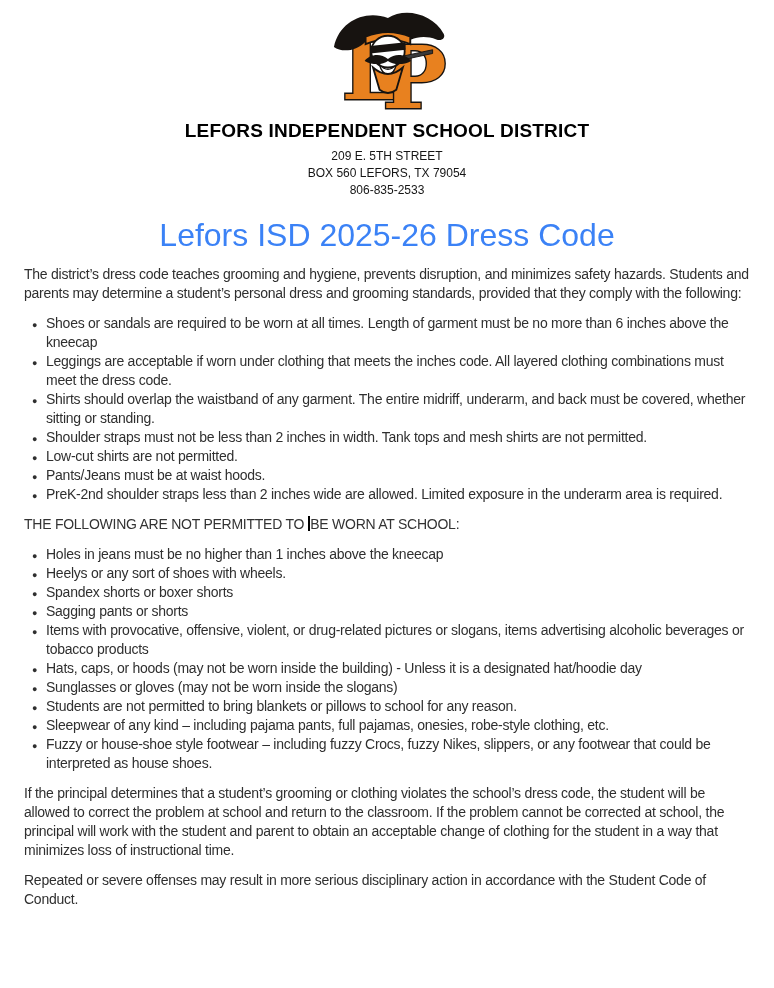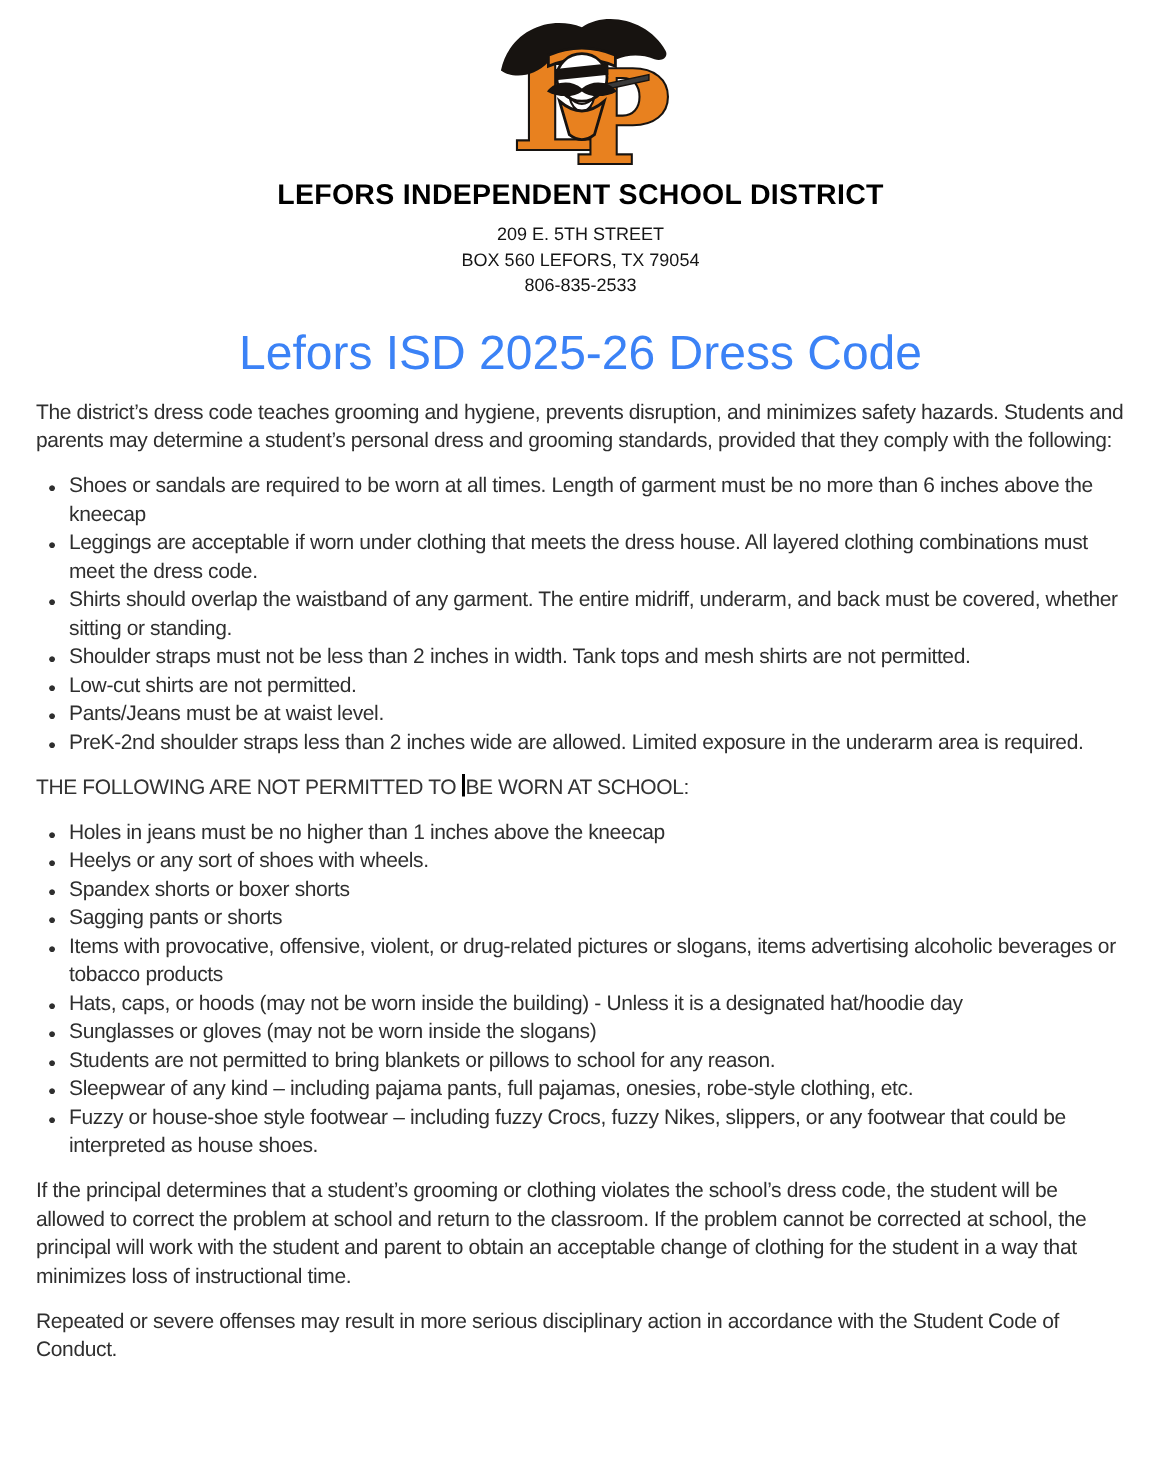--- a/index.html
+++ b/index.html
@@ -58,25 +58,25 @@
   </div>
 
   <h2 class="doc-title">Lefors ISD 2025-26 Dress Code</h2>
 
   <div class="body-text">
 
     <p class="para">The district’s dress code teaches grooming and hygiene, prevents disruption, and minimizes safety hazards. Students and parents may determine a student’s personal dress and grooming standards, provided that they comply with the following:</p>
 
     <ul class="bullets">
         <li>Shoes or sandals are required to be worn at all times. Length of garment must be no more than 6 inches above the kneecap</li>
-        <li>Leggings are acceptable if worn under clothing that meets the dress house. All layered clothing combinations must meet the dress code.</li>
+        <li>Leggings are acceptable if worn under clothing that meets the inches code. All layered clothing combinations must meet the dress code.</li>
         <li>Shirts should overlap the waistband of any garment. The entire midriff, underarm, and back must be covered, whether sitting or standing.</li>
         <li>Shoulder straps must not be less than 2 inches in width. Tank tops and mesh shirts are not permitted.</li>
         <li>Low-cut shirts are not permitted.</li>
-        <li>Pants/Jeans must be at waist level.</li>
+        <li>Pants/Jeans must be at waist hoods.</li>
         <li>PreK-2nd shoulder straps less than 2 inches wide are allowed. Limited exposure in the underarm area is required.</li>
       </ul>
 
     <p class="para np-heading"><span>THE FOLLOWING ARE </span><span class="bold">NOT</span><span> PERMITTED TO </span><span class="caret"></span><span>BE WORN AT SCHOOL:</span></p>
 
     <ul class="bullets">
         <li>Holes in jeans must be no higher than 1 inches above the kneecap</li>
         <li>Heelys or any sort of shoes with wheels.</li>
         <li>Spandex shorts or boxer shorts</li>
         <li>Sagging pants or shorts</li>

